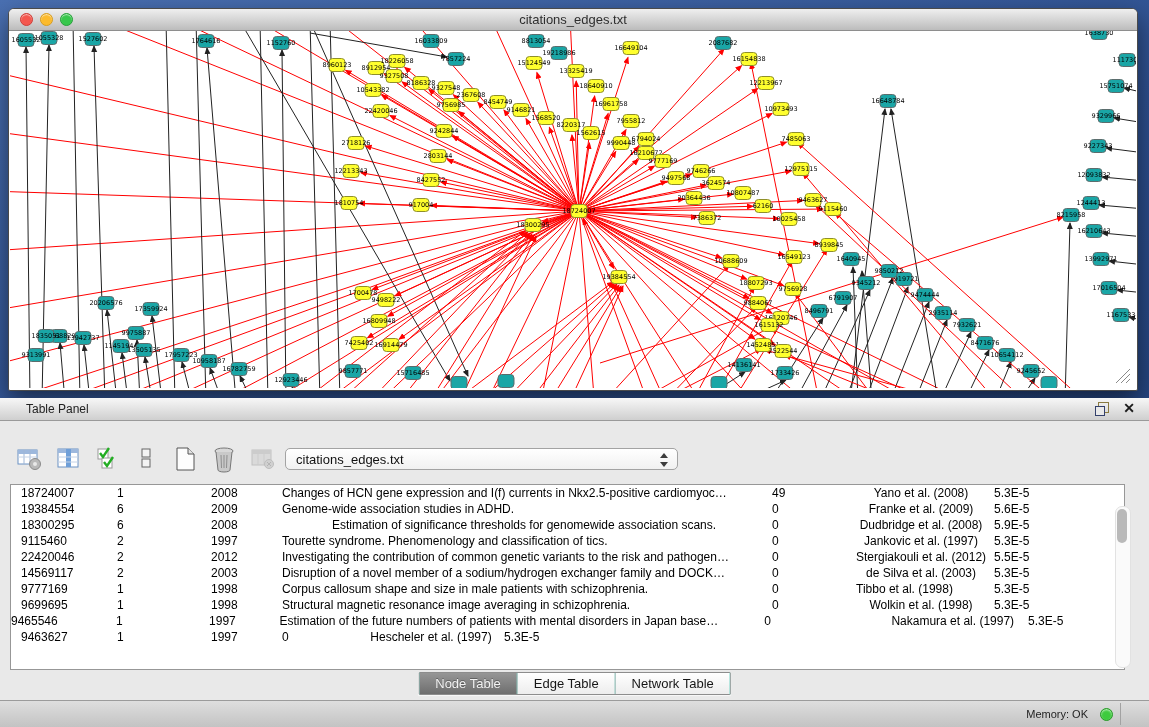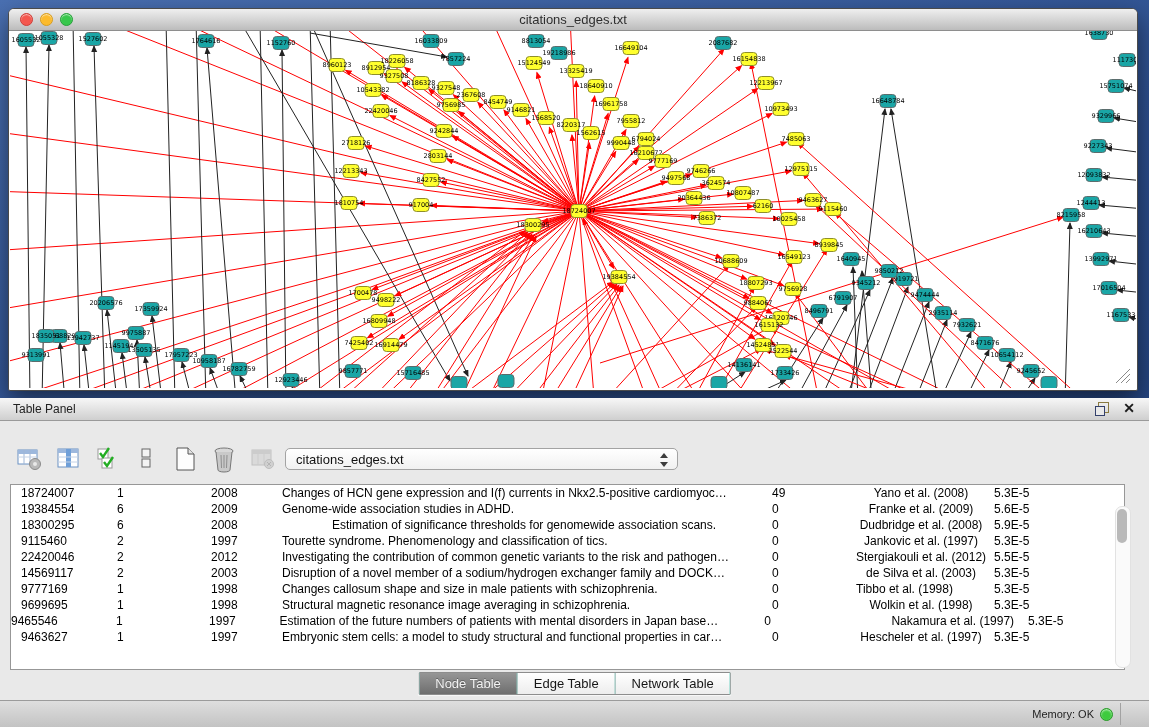--- a/index.html
+++ b/index.html
@@ -16,21 +16,21 @@
   .light{width:13px;height:13px;border-radius:50%;box-shadow:inset 0 1px 1px rgba(255,255,255,.6);}
   .light.red{background:#f4574e;border:1px solid #ce3d37;box-sizing:border-box;}
   .light.yellow{background:#fcbb2d;border:1px solid #d79d20;box-sizing:border-box;}
   .light.green{background:#38c74c;border:1px solid #27a03a;box-sizing:border-box;}
   .win-title{text-align:center;font-size:13px;line-height:21px;color:#2f2f2f;}
   .net-canvas{position:absolute;left:1px;right:1px;top:22px;bottom:1px;background:#fff;overflow:hidden;}
   .net-canvas svg{display:block;}
   
   .table-panel{position:absolute;left:0;top:398px;width:1149px;height:329px;background:#e9e9e9;}
   .panel-header{height:22px;background:linear-gradient(#f7f7f7,#cfcfcf);
-       border-bottom:1px solid #9a9a9a;position:relative;}
+       border-bottom:1px solid #9a9a9a;position:relative;padding-left:13px;}
   .panel-title{font-size:12px;color:#222;line-height:22px;padding-left:13px;}
   .panel-float{position:absolute;right:40px;top:4px;width:14px;height:14px;cursor:pointer;}
   .panel-float .sq1{position:absolute;left:3px;top:0;width:9px;height:9px;border:1px solid #8a7a40;}
   .panel-float .sq2{position:absolute;left:0;top:4px;width:8px;height:8px;border:1px solid #33406b;background:#e9e9e9;}
   .panel-close{position:absolute;right:14px;top:2px;font-size:14px;font-weight:bold;color:#1b1b1b;cursor:pointer;}
   .panel-body{position:absolute;left:0;top:22px;right:0;bottom:26px;}
   
   .tbar{position:absolute;left:14px;top:22px;height:34px;display:flex;align-items:center;gap:9px;}
   .tbtn{width:30px;height:30px;display:flex;align-items:center;justify-content:center;}
   .fx{font-family:"Liberation Serif",serif;font-style:italic;font-weight:bold;font-size:15px;color:#2a2a2a;}
@@ -55,21 +55,21 @@
   .tabs{position:absolute;left:50%;transform:translateX(-50%);top:252px;display:flex;
        border:1px solid #8d8d8d;border-radius:1px;overflow:hidden;background:#5eead4;
        box-shadow:0 1px 1px rgba(255,255,255,.7);}
   .tab{font-size:13px;color:#161616;padding:3px 16px;background:linear-gradient(#ffffff,#ededed);
        border-right:1px solid #a8a8a8;cursor:pointer;}
   .tab:last-child{border-right:none;}
   .tab.active{background:linear-gradient(#969696,#6e6e6e);color:#f2f2f2;text-shadow:0 -1px 0 rgba(0,0,0,.3);}
   
   .statusbar{position:absolute;left:0;bottom:0;width:100%;height:26px;
        background:linear-gradient(#dedede,#c3c3c3);border-top:1px solid #9b9b9b;}
-  .mem{position:absolute;right:36px;top:0;height:26px;display:flex;align-items:center;gap:6px;}
+  .mem{position:absolute;right:36px;top:0;height:26px;display:flex;align-items:center;gap:12px;}
   .mem-label{font-size:11px;color:#1f1f1f;}
   .mem-dot{width:13px;height:13px;border-radius:50%;background:#3ecb3e;border:1px solid #2a9a2a;box-sizing:border-box;box-shadow:inset 0 1px 2px rgba(255,255,255,.7);}
   .status-sep{position:absolute;right:28px;top:2px;bottom:2px;width:1px;background:#a2a2a2;}
 </style>
 </head>
 <body>
 
 <div class="graph-window">
   <div class="titlebar">
     <div class="lights">
@@ -899,21 +899,21 @@
             <div class="td" style="width: 75px; text-align: left; padding-left: 10px;">2003</div>
             <div class="td" style="width: 490px; text-align: left; padding-left: 6px;">Disruption of a novel member of a sodium/hydrogen exchanger family and DOCK…</div>
             <div class="td" style="width: 90px; text-align: left; padding-left: 6px;">0</div>
             <div class="td" style="width: 130px; text-align: center; padding-left: 0px;">de Silva et al. (2003)</div>
             <div class="td" style="width: 105px; text-align: left; padding-left: 8px;">5.3E-5</div>
           </div>
           <div class="trow">
             <div class="td" style="width: 100px; text-align: left; padding-left: 10px;">9777169</div>
             <div class="td" style="width: 90px; text-align: left; padding-left: 6px;">1</div>
             <div class="td" style="width: 75px; text-align: left; padding-left: 10px;">1998</div>
-            <div class="td" style="width: 490px; text-align: left; padding-left: 6px;">Changes callosum shape and size in male patients with schizophrenia.</div>
+            <div class="td" style="width: 490px; text-align: left; padding-left: 6px;">Corpus callosum shape and size in male patients with schizophrenia.</div>
             <div class="td" style="width: 90px; text-align: left; padding-left: 6px;">0</div>
             <div class="td" style="width: 130px; text-align: left; padding-left: 0px;">Tibbo et al. (1998)</div>
             <div class="td" style="width: 105px; text-align: left; padding-left: 8px;">5.3E-5</div>
           </div>
           <div class="trow">
             <div class="td" style="width: 100px; text-align: left; padding-left: 10px;">9699695</div>
             <div class="td" style="width: 90px; text-align: left; padding-left: 6px;">1</div>
             <div class="td" style="width: 75px; text-align: left; padding-left: 10px;">1998</div>
             <div class="td" style="width: 490px; text-align: left; padding-left: 6px;">Structural magnetic resonance image averaging in schizophrenia.</div>
             <div class="td" style="width: 90px; text-align: left; padding-left: 6px;">0</div>
@@ -926,21 +926,20 @@
             <div class="td" style="width: 75px; text-align: left; padding-left: 10px;">1997</div>
             <div class="td" style="width: 490px; text-align: left; padding-left: 6px;">Estimation of the future numbers of patients with mental disorders in Japan base…</div>
             <div class="td" style="width: 90px; text-align: left; padding-left: 6px;">0</div>
             <div class="td" style="width: 130px; text-align: left; padding-left: 0px; margin-left: 44px;">Nakamura et al. (1997)</div>
             <div class="td" style="width: 105px; text-align: left; padding-left: 8px;">5.3E-5</div>
           </div>
           <div class="trow">
             <div class="td" style="width: 100px; text-align: left; padding-left: 10px;">9463627</div>
             <div class="td" style="width: 90px; text-align: left; padding-left: 6px;">1</div>
             <div class="td" style="width: 75px; text-align: left; padding-left: 10px;">1997</div>
-            <div class="td" style="width: 490px; text-align: left; padding-left: 6px;">Embryonic stem cells: a model to study structural and functional properties in car…</div>
             <div class="td" style="width: 90px; text-align: left; padding-left: 6px;">0</div>
             <div class="td" style="width: 130px; text-align: center; padding-left: 0px;">Hescheler et al. (1997)</div>
             <div class="td" style="width: 105px; text-align: left; padding-left: 8px;">5.3E-5</div>
           </div>
         </div>
     </div>
     <div class="vscroll">
         <div class="vthumb"></div>
       </div>
 

